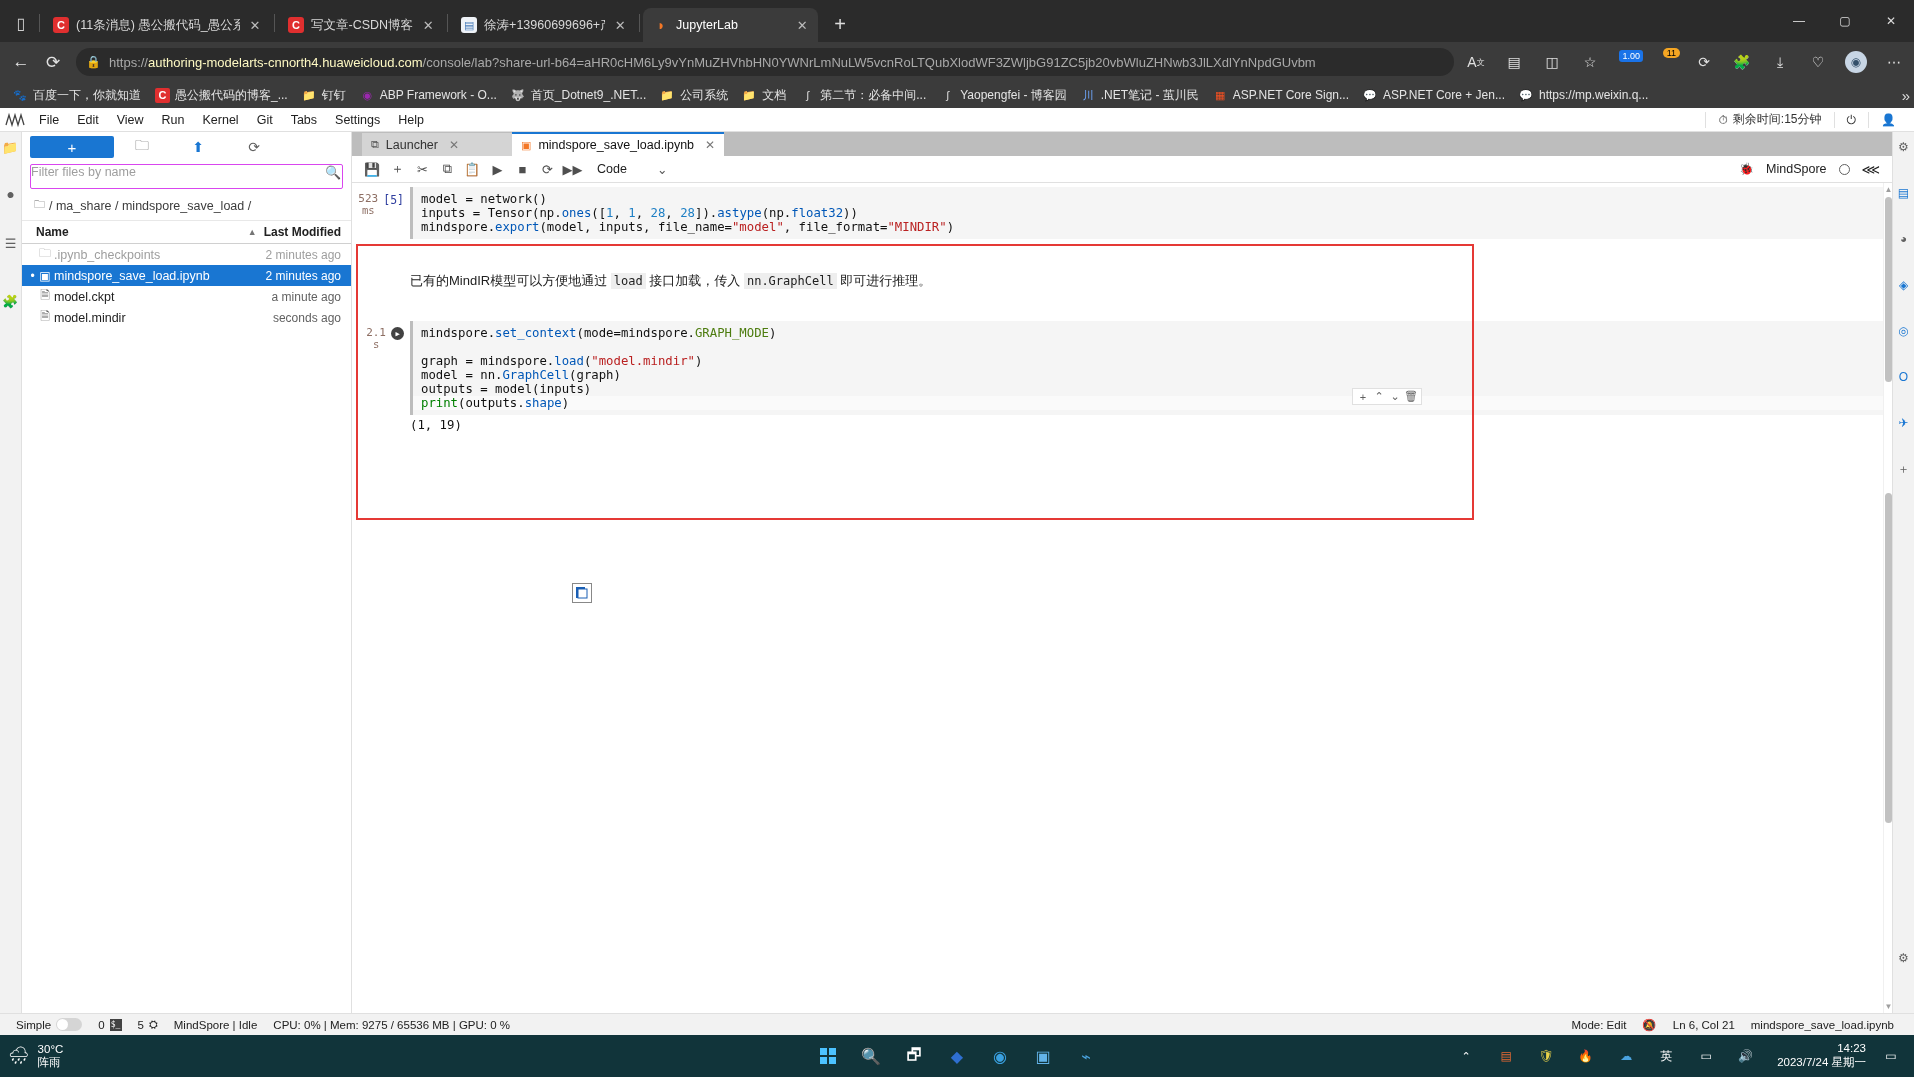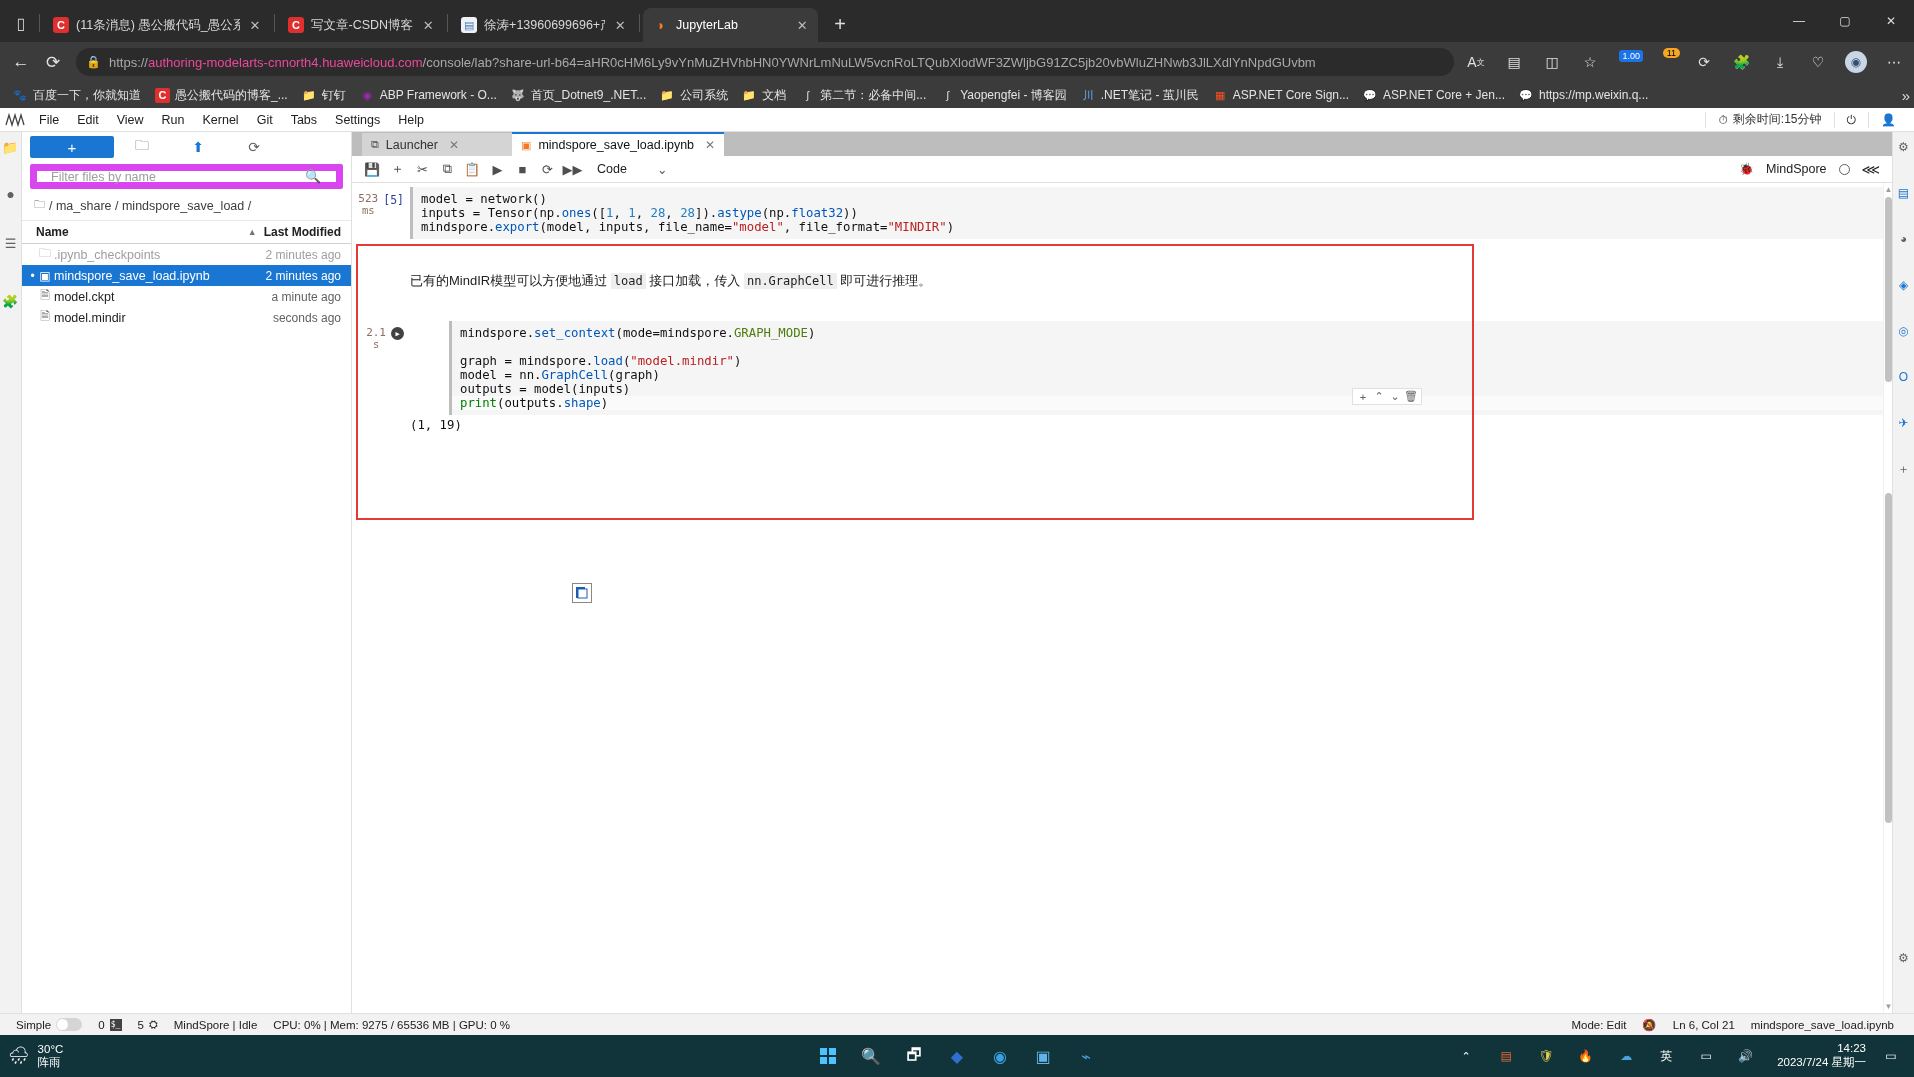--- a/index.html
+++ b/index.html
@@ -45,21 +45,21 @@
   }
   .nav-btn { width: 30px; height: 30px; display:flex;align-items:center;justify-content:center;
              color:#e3e3e3; font-size:17px; border-radius:4px; }
   .omnibox {
     flex: 1 1 auto; height: 28px; background: #2b2b2b; border-radius: 14px;
     display: flex; align-items: center; padding: 0 10px; gap: 8px; margin: 0 6px;
     color: #e8e8e8; font-size: 13px; overflow: hidden;
   }
   .omnibox .lock { font-size: 12px; color:#ddd; }
   .url-dim { color: #a9a9a9; }
-  .url-strong { color: #ec4899; }
+  .url-strong { color: #fef9c3; }
   .omni-right { display:flex; align-items:center; gap:10px; color:#ddd; font-size:13px; }
   .tb-icon { width: 28px; height: 28px; display:flex;align-items:center;justify-content:center;
              color:#e0e0e0; font-size:14px; position: relative; }
   .badge-blue { background:#1a73e8; color:#fff; font-size:9px; border-radius:3px; padding:1px 3px;
                 position:absolute; top:2px; right:-1px; }
   .badge-orange { background:#f5a623; color:#000; font-size:9px; border-radius:7px; padding:0 4px;
                 position:absolute; top:0px; right:0px; }
   .avatar-circ { width:22px;height:22px;border-radius:50%;background:#c8d6e5;display:flex;align-items:center;
                 justify-content:center;color:#33506b;font-size:12px; }
 
@@ -96,22 +96,22 @@
   .jl-filebrowser {
     width: 330px; flex: 0 0 330px; background: #fff; border-right: 1px solid #e0e0e0;
     display: flex; flex-direction: column; min-height: 0;
   }
   .fb-toolbar { height: 30px; display:flex; align-items:center; gap: 0; padding: 3px 8px; }
   .fb-new { background:#1976d2; color:#fff; width:84px; height:22px; border-radius:2px;
             display:flex;align-items:center;justify-content:center;font-size:15px; }
   .fb-tb-icon { width: 56px; height:24px; display:flex;align-items:center;justify-content:center;
                 color:#616161; font-size:14px; }
   .fb-tb-icon.blue { color:#1976d2; }
-  .fb-filter { margin: 2px 8px 4px 8px; height: 25px; border: 7px solid #d946ef; border-radius:2px;
-               display:flex; align-items:center; padding: 0 14px; }
+  .fb-filter { margin: 2px 8px 4px 8px; height: 25px; border: 1px solid #d946ef; border-radius:2px;
+               display:flex; align-items:flex-start; padding: 0 0; }
   .fb-filter input { border:none; outline:none; flex:1 1 auto; font-size:12.5px; color:#444;
                      font-family:"Liberation Sans",sans-serif; background:transparent;}
   .fb-filter input::placeholder { color:#9e9e9e; }
   .fb-crumbs { display:flex; align-items:center; gap:4px; padding: 3px 10px 5px 12px; font-size:12.5px; color:#3c3c3c;
                border-bottom:1px solid #e8e8e8; }
   .fb-head { display:flex; align-items:center; font-size:12px; font-weight:bold; color:#212121;
              padding: 4px 10px 4px 14px; border-bottom:1px solid #d0d0d0; }
   .fb-head .c1 { flex:1 1 auto; display:flex;align-items:center;gap:4px;}
   .fb-head .c2 { flex:0 0 auto; }
   .fb-row { display:flex; align-items:center; font-size:12.5px; color:#212121;
@@ -478,21 +478,21 @@
 <span>inputs = Tensor(np.<span class="tok-fn">ones</span>([<span class="tok-num">1</span>, <span class="tok-num">1</span>, <span class="tok-num">28</span>, <span class="tok-num">28</span>]).<span class="tok-fn">astype</span>(np.<span class="tok-fn">float32</span>))</span>
 <span>mindspore.<span class="tok-fn">export</span>(model, inputs, file_name=<span class="tok-str">"model"</span>, file_format=<span class="tok-str">"MINDIR"</span>)</span></div>
           </div>
 
           <div class="md-cell">
             <div class="md-para" style="margin-left:-26px; padding-left:26px; margin-top:28px;">
               <span>已有的MindIR模型可以方便地通过 </span><code class="inl">load</code><span> 接口加载，传入 </span><code class="inl">nn.GraphCell</code><span> 即可进行推理。</span>
             </div>
           </div>
 
-          <div class="cell" style="margin-top:30px;gap:39px;">
+          <div class="cell" style="margin-top:30px;">
             <div class="cell-gutter">
               <span class="timing">
                 <b>2.1</b>
                 <span>s</span>
               </span>
               <span class="run-icon">▶</span>
             </div>
             <div class="cell-input sel"><span>mindspore.<span class="tok-fn">set_context</span>(mode=mindspore.<span class="tok-const">GRAPH_MODE</span>)</span>
 <span> </span>
 <span>graph = mindspore.<span class="tok-fn">load</span>(<span class="tok-str">"model.mindir"</span>)</span>

